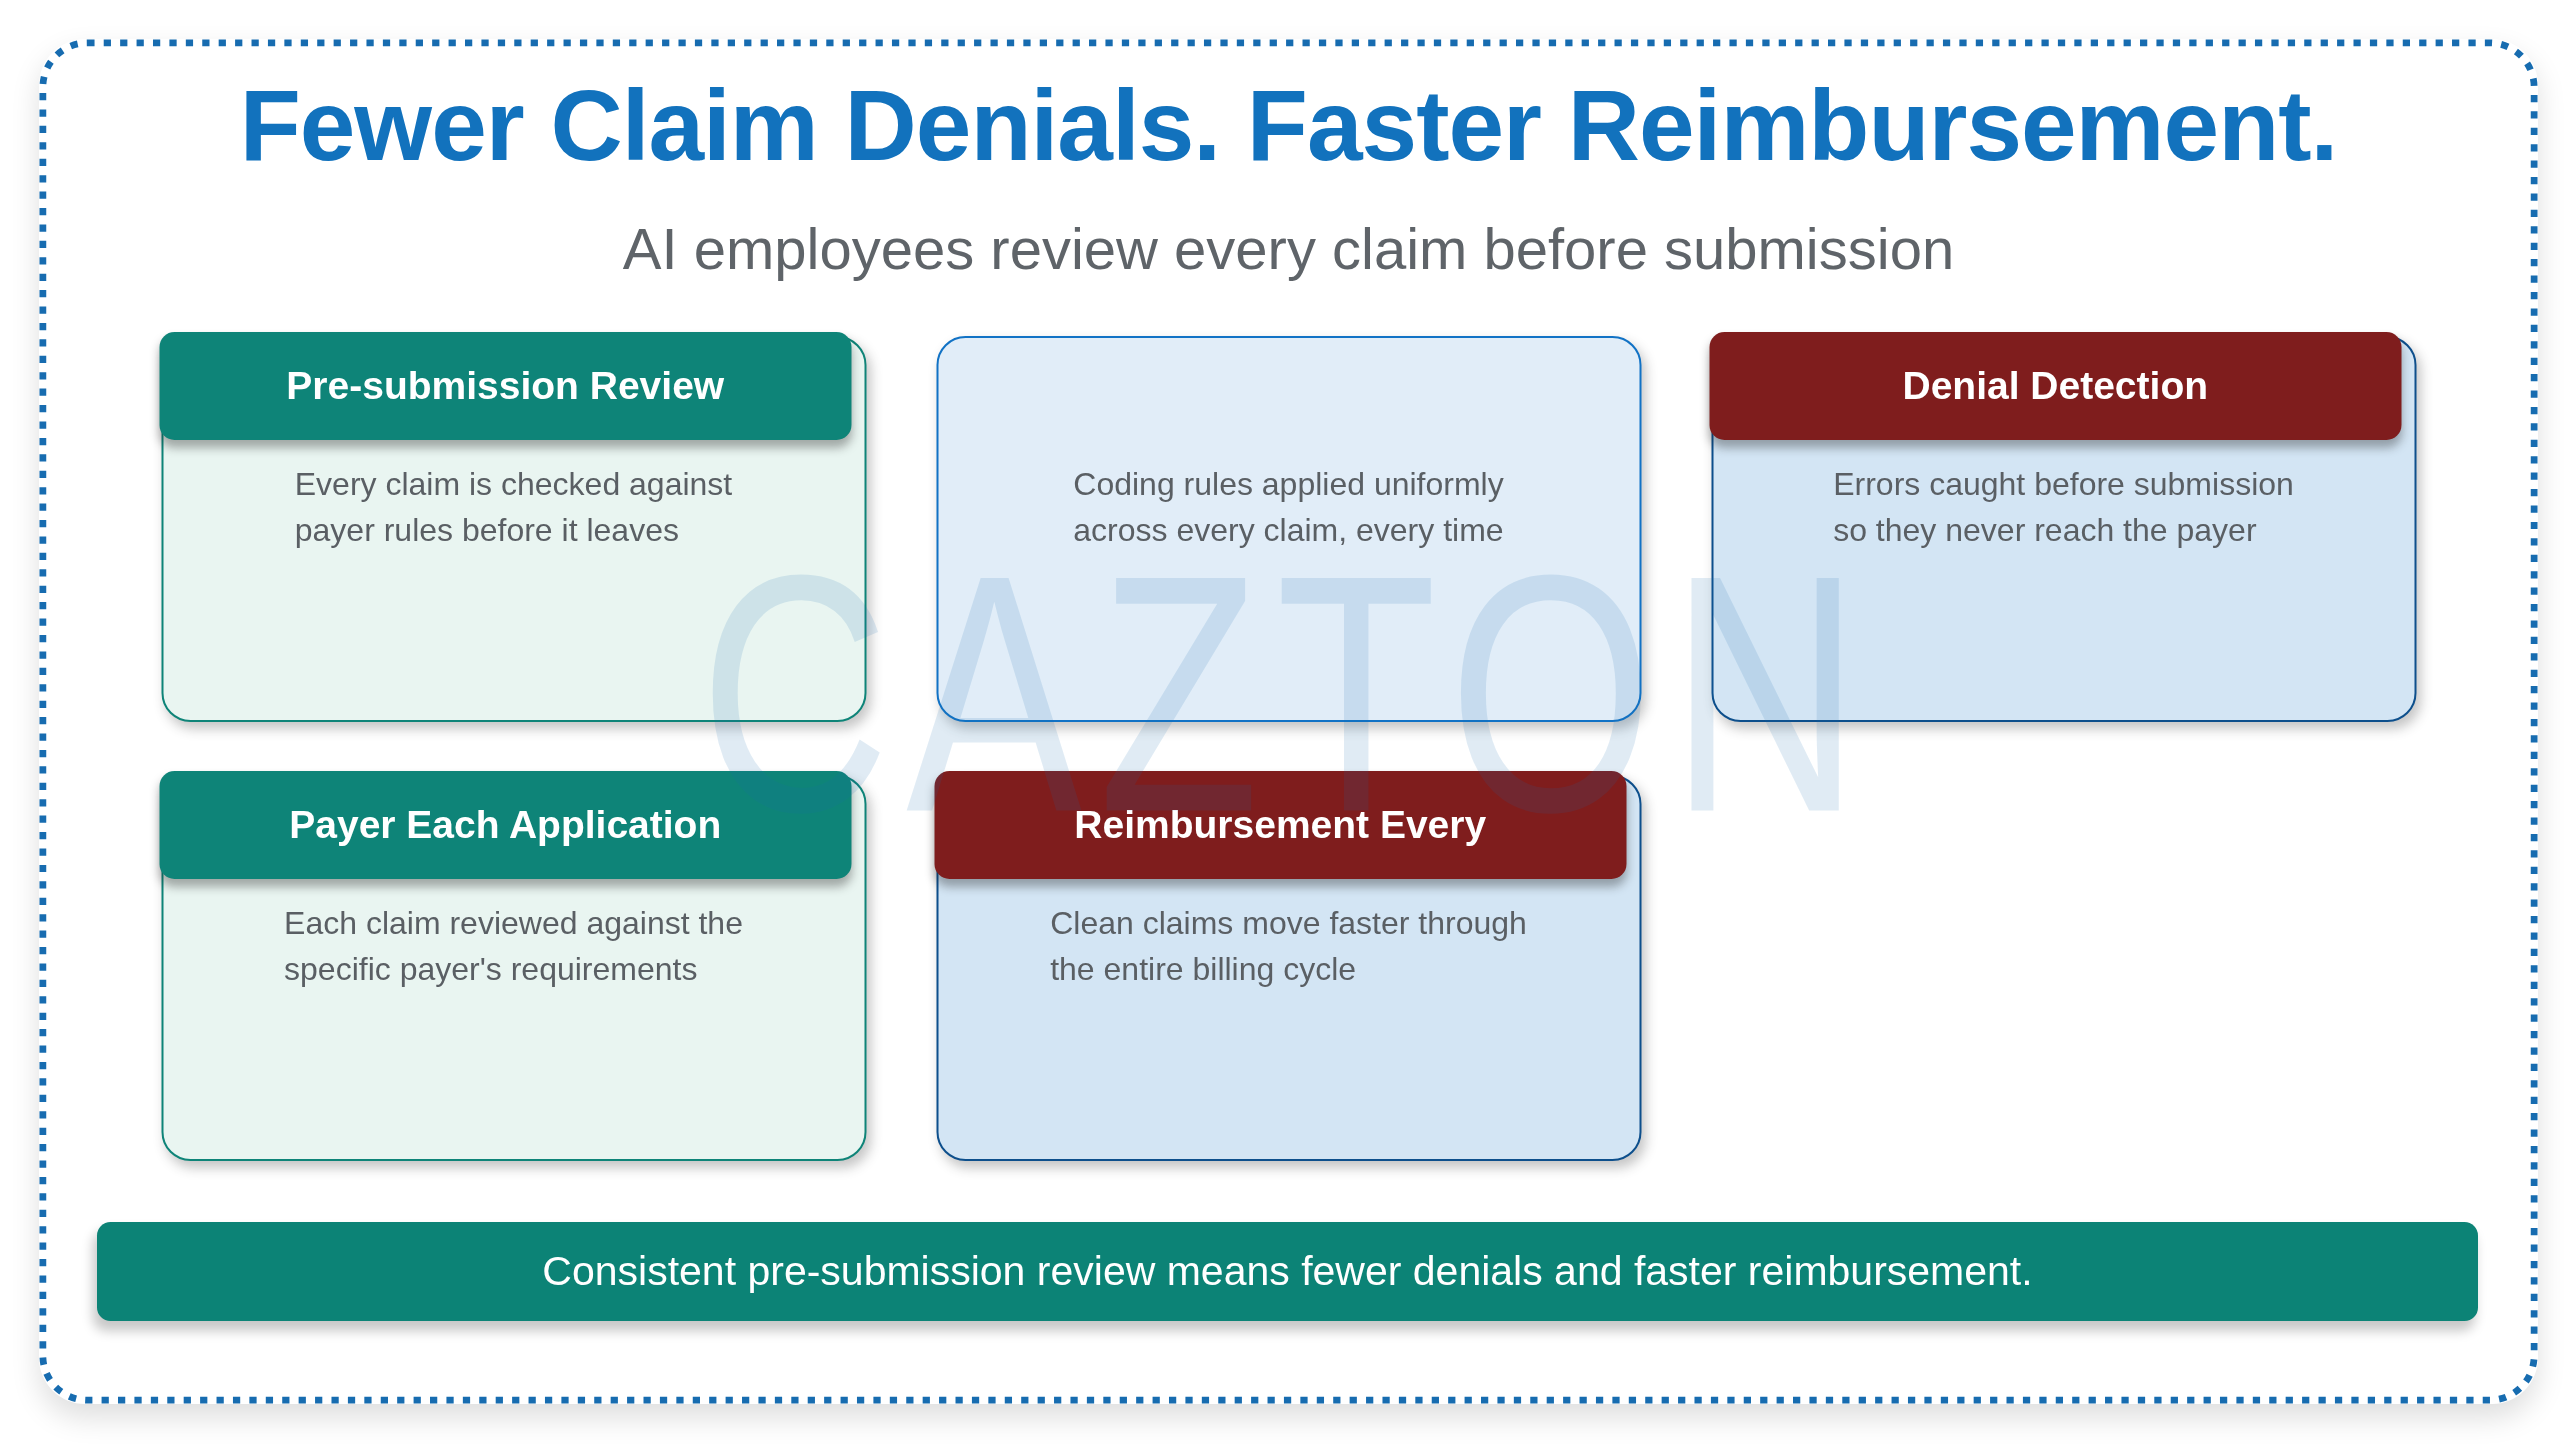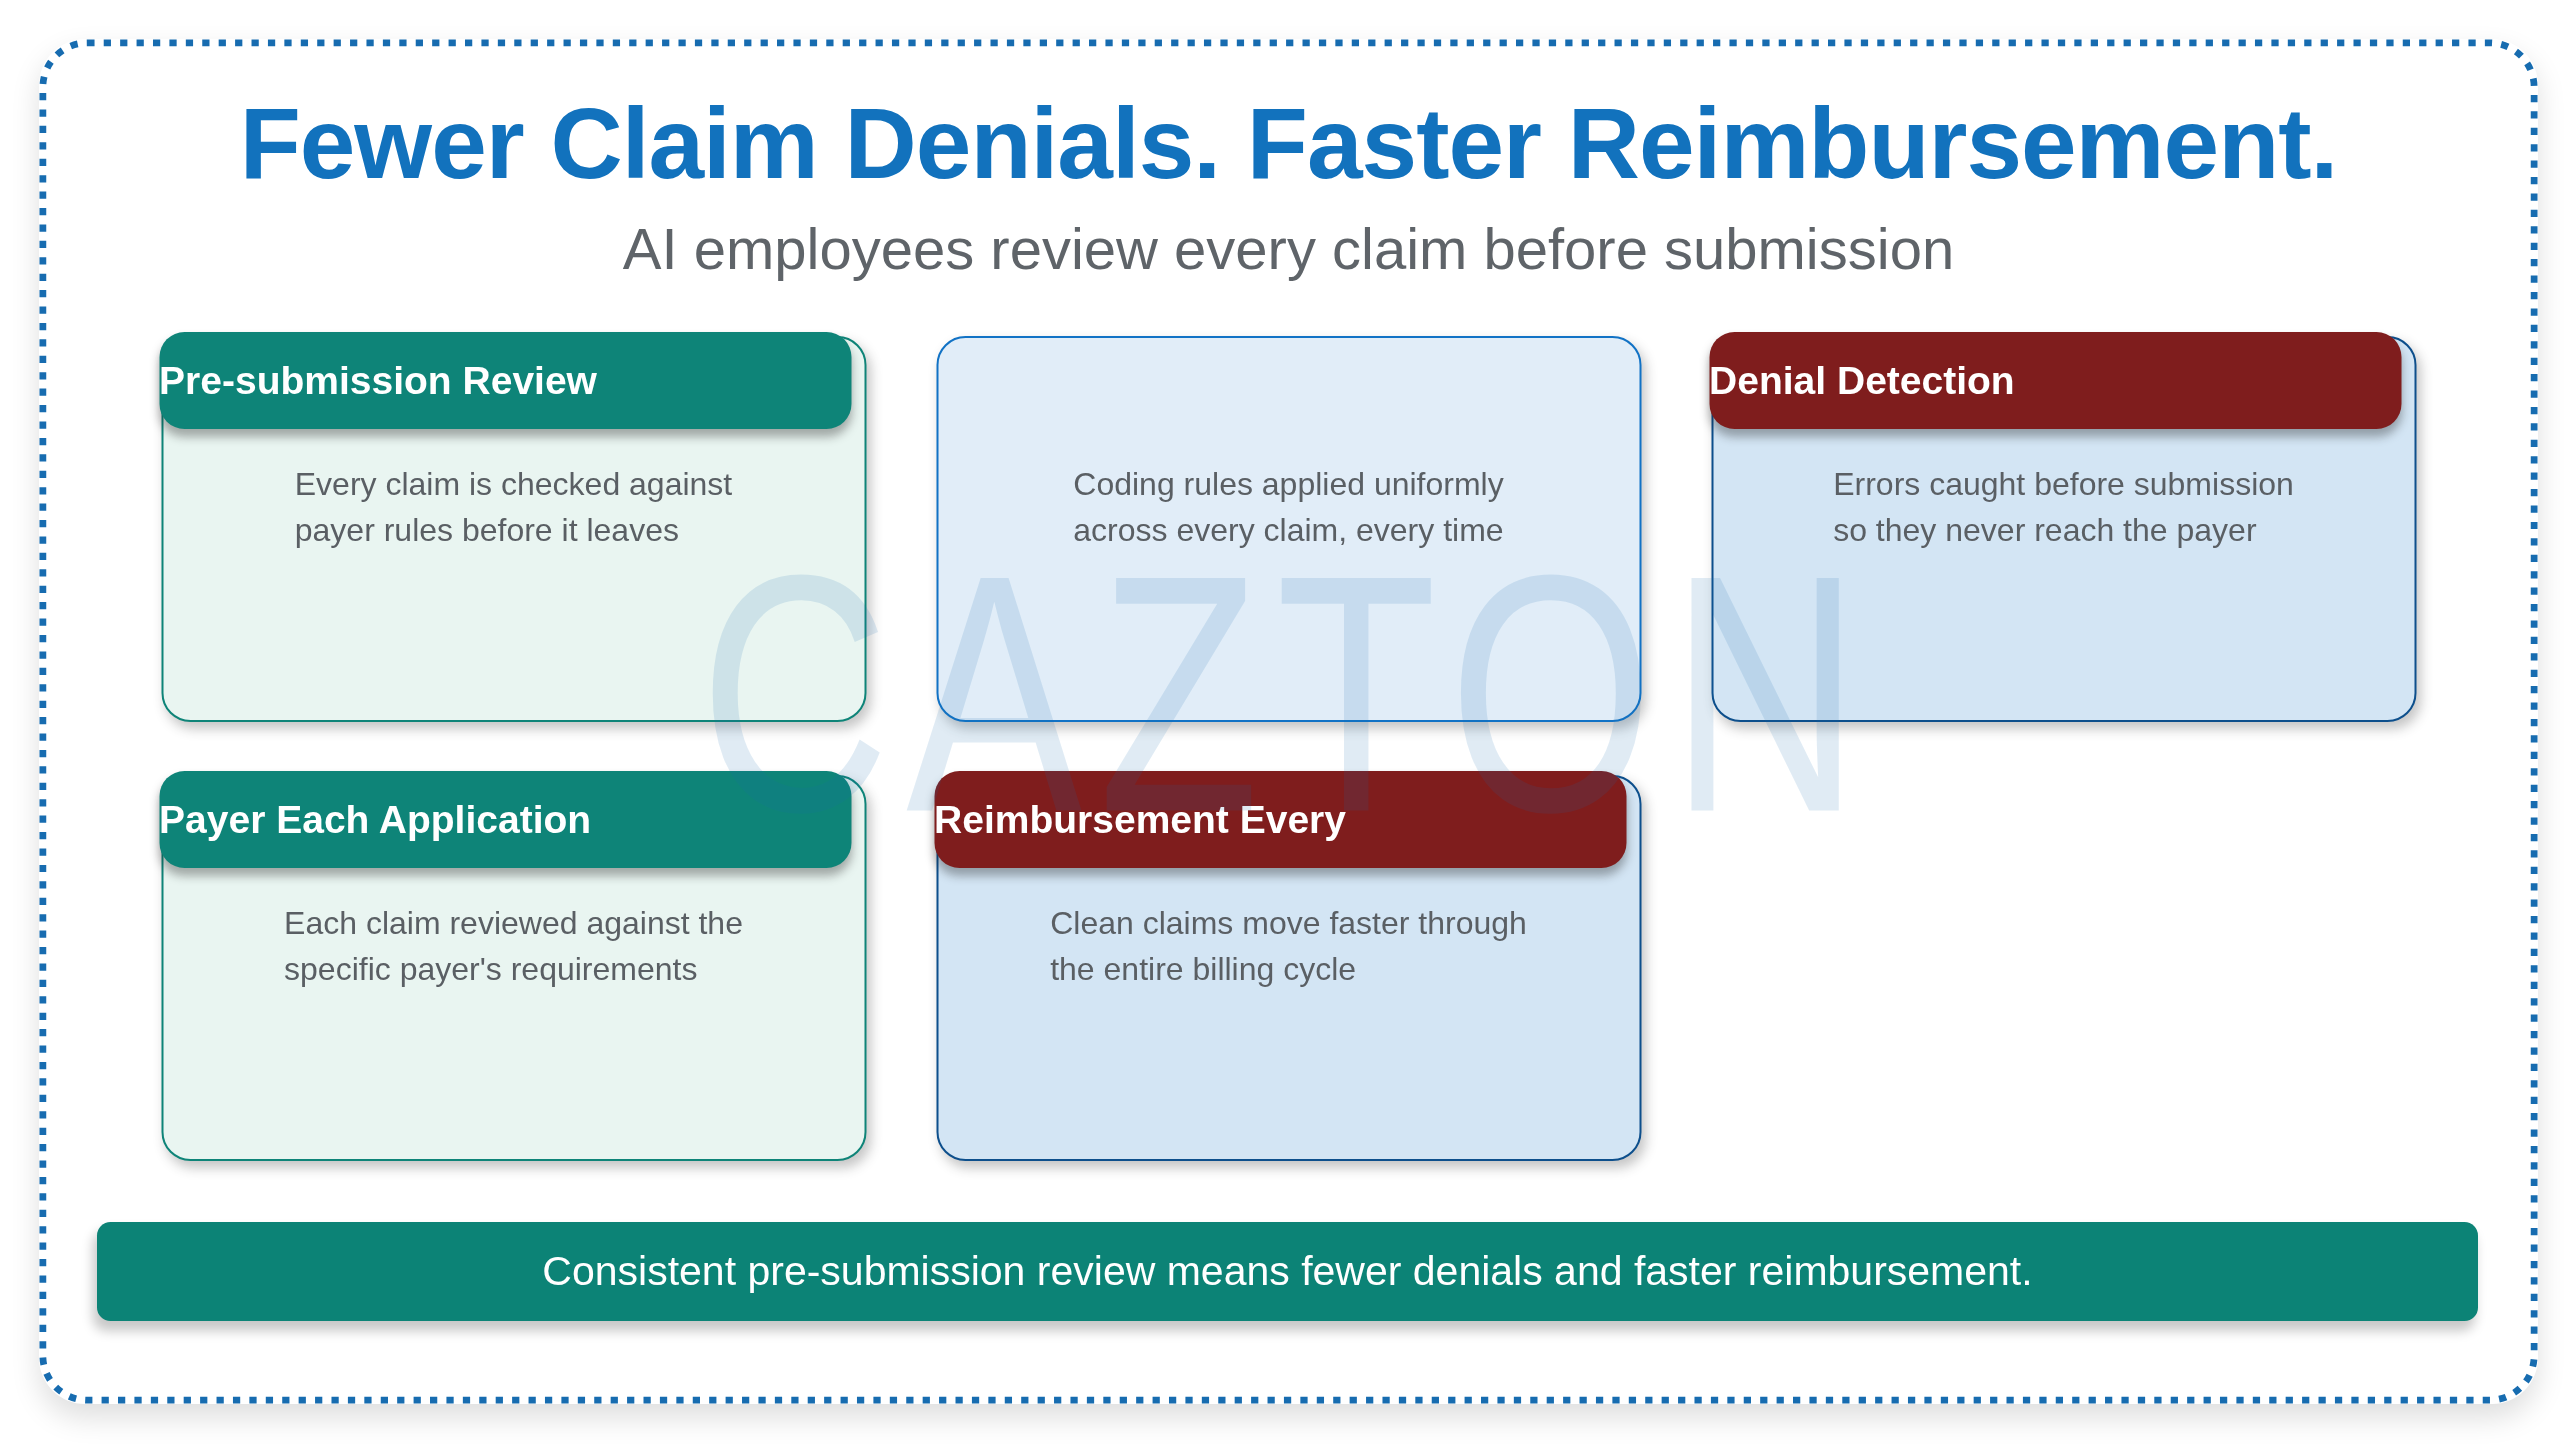--- a/index.html
+++ b/index.html
@@ -15,21 +15,21 @@
   .frame {
     position: absolute; left: 39px; top: 39px;
     width: 2499px; height: 1365px;
     border-radius: 46px;
     background: #ffffff;
     box-shadow: 0 13.5px 29px rgba(0,0,0,0.13);
   }
   .frame svg.dotted-rect { position: absolute; left: 0; top: 0; width: 100%; height: 100%; }
 
   .page-title {
-    position: absolute; top: 47px; left: 0; width: 100%;
+    position: absolute; top: 29px; left: 0; width: 100%;
     text-align: center;
     font-size: 100px; font-weight: 700; letter-spacing: -1px;
     color: #1272BD;
   }
   .page-subtitle {
     position: absolute; top: 176px; left: 0; width: 100%;
     text-align: center;
     font-size: 58px; font-weight: 400;
     color: #5F6469;
   }
@@ -49,23 +49,23 @@
     border-radius: 29px;
     border: 2.9px solid;
     box-shadow: 3.9px 6.8px 11.6px rgba(50,50,50,0.28);
   }
   .card.teal { border-color: #0E8478; background: #E9F5F1; }
   .card.blue { border-color: #1172C5; background: #E1EDF8; }
   .card.navy { border-color: #0D4F8C; background: #D3E5F4; }
 
   .card-header {
     position: absolute; top: -5.8px; left: -3.9px; right: 12.6px;
-    height: 97px;
-    border-radius: 25px;
-    display: flex; align-items: center; justify-content: flex-start;
+    height: 108px;
+    border-radius: 15px;
+    display: flex; align-items: center; justify-content: center;
     box-shadow: 0 7.7px 9.7px rgba(30,30,30,0.35);
     color: #ffffff;
     font-size: 39px; font-weight: 700;
   }
   .card.teal .card-header { background: #0E8478; }
   .card.blue .card-header { background: #1172C5; }
   .card.navy .card-header { background: #7f1d1d; }
 
   .card-body {
     position: absolute; top: 97px; left: 0; right: 0; bottom: 0;

